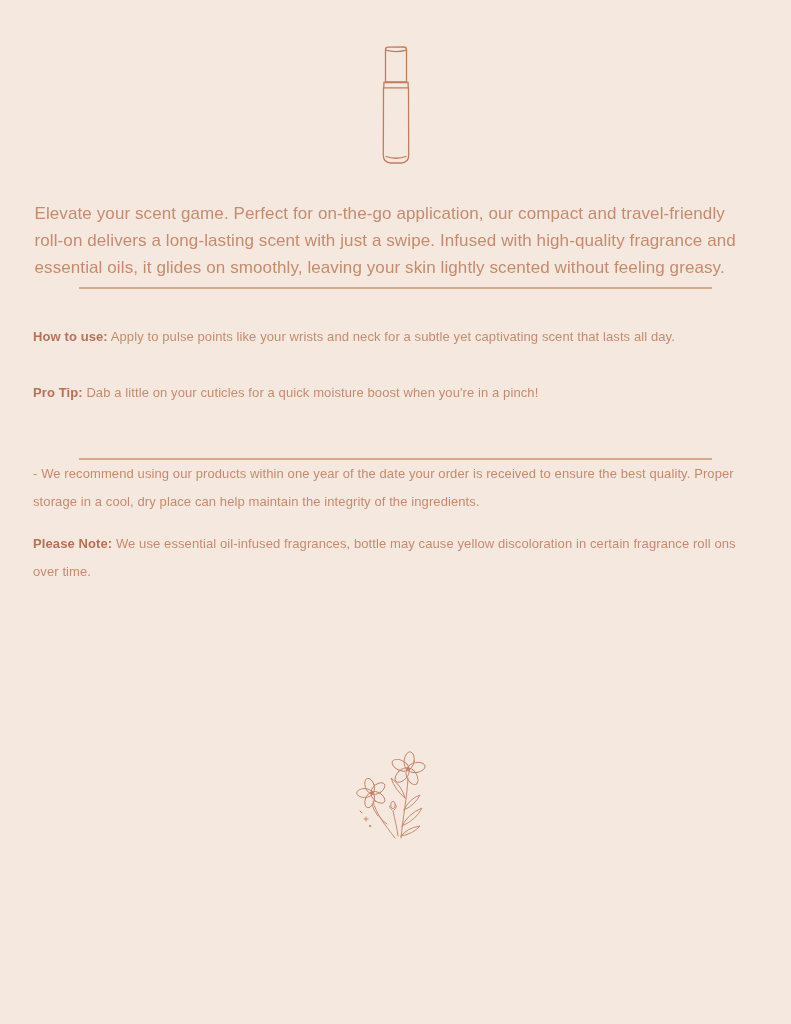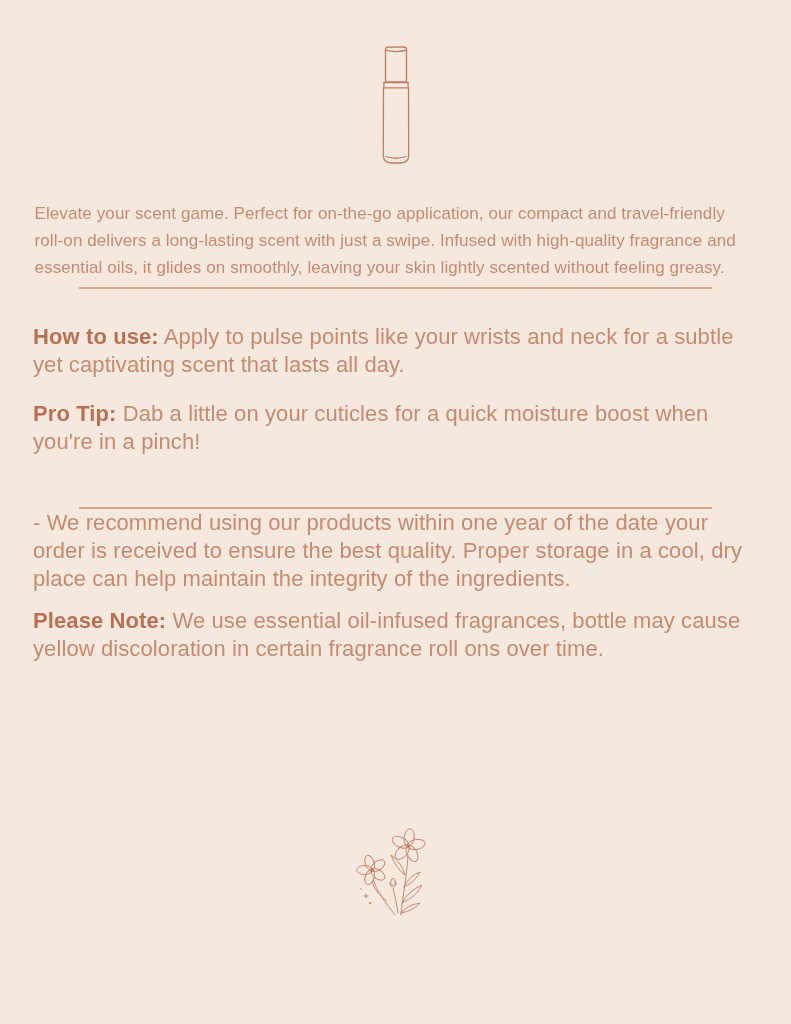--- a/index.html
+++ b/index.html
@@ -37,26 +37,26 @@
     border: none;
     height: 2px;
     width: 633px;
     background: #d8a98b;
     margin: 0 auto;
   }
   .divider.first { margin-top: 6px; }
   .divider.second { margin-top: 51px; }
   p { margin: 0; }
   .body-text {
-    font-size: 22px;
+    font-size: 13px;
     line-height: 28px;
     letter-spacing: 0.1px;
   }
   .how-to-use { margin-top: 34px; }
-  .pro-tip { margin-top: 21px; }
+  .pro-tip { margin-top: 28px; }
   .details-headline { margin-top: 38px; }
   .please-note { margin-top: 14px; }
   strong {
     font-weight: 700;
     color: #ba7054;
   }
   .flower-svg {
     display: block;
     margin: 162px auto 0;
   }

